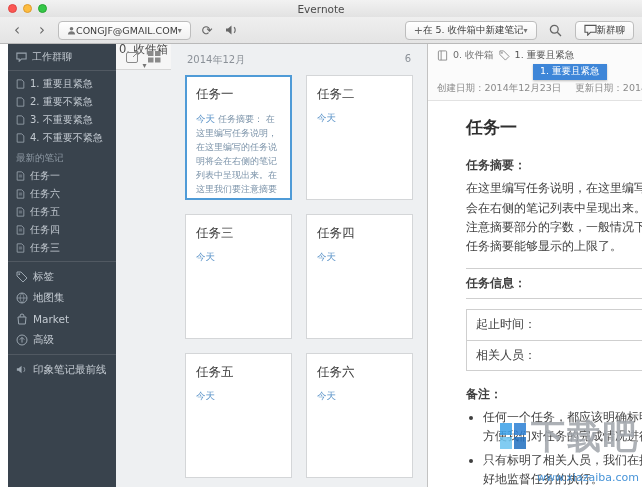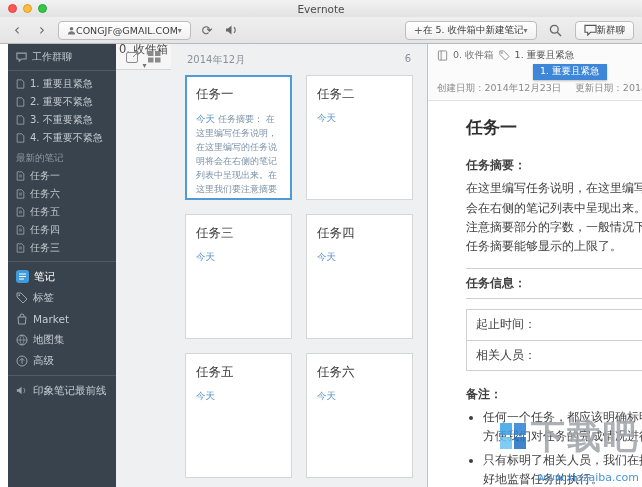--- a/index.html
+++ b/index.html
@@ -244,55 +244,46 @@
             <svg width="9" height="10" viewBox="0 0 10 12">
               <path d="M1 1h5.5L9 3.5V11H1z" fill="none" stroke="#9aa5af"></path>
               <path d="M3 5h4M3 7h4" stroke="#9aa5af" stroke-width=".8"></path>
             </svg>
           </span>
         <span class="lbl">任务三</span>
       </div>
 
       <div class="side-div"></div>
 
-      <div class="side-item nav-item nav-notes">
-        <span class="side-icon">
-            <svg width="13" height="13" viewBox="0 0 13 13">
-              <rect width="13" height="13" rx="3" fill="#3f9bdc"></rect>
-              <path d="M3 4h7M3 6.5h7M3 9h5" stroke="#fff" stroke-width="1"></path>
-            </svg>
-          </span>
-        <span class="lbl">笔记</span>
-      </div>
       <div class="side-item nav-item">
         <span class="side-icon">
             <svg width="12" height="12" viewBox="0 0 12 12">
               <path d="M1 5V1h4l6 6-4 4z" fill="none" stroke="#9aa5af"></path>
               <circle cx="3.2" cy="3.2" r=".9" fill="#9aa5af"></circle>
             </svg>
           </span>
         <span class="lbl">标签</span>
       </div>
       <div class="side-item nav-item">
         <span class="side-icon">
             <svg width="12" height="12" viewBox="0 0 12 12">
+              <circle cx="6" cy="6" r="5" fill="none" stroke="#9aa5af"></circle>
+              <path d="M1 6h10M6 1c2.5 3 2.5 7 0 10M6 1c-2.5 3-2.5 7 0 10" fill="none" stroke="#9aa5af" stroke-width=".7"></path>
+            </svg>
+          </span>
+        <span class="lbl">地图集</span>
+      </div>
+      <div class="side-item nav-item">
+        <span class="side-icon">
+            <svg width="12" height="12" viewBox="0 0 12 12">
               <path d="M2 4h8l-.7 7H2.7z" fill="none" stroke="#9aa5af"></path>
               <path d="M4 4V3a2 2 0 014 0v1" fill="none" stroke="#9aa5af"></path>
             </svg>
           </span>
         <span class="lbl">Market</span>
-      </div>
-      <div class="side-item nav-item">
-        <span class="side-icon">
-            <svg width="12" height="12" viewBox="0 0 12 12">
-              <circle cx="6" cy="6" r="5" fill="none" stroke="#9aa5af"></circle>
-              <path d="M1 6h10M6 1c2.5 3 2.5 7 0 10M6 1c-2.5 3-2.5 7 0 10" fill="none" stroke="#9aa5af" stroke-width=".7"></path>
-            </svg>
-          </span>
-        <span class="lbl">地图集</span>
       </div>
       <div class="side-item nav-item">
         <span class="side-icon">
             <svg width="12" height="12" viewBox="0 0 12 12">
               <circle cx="6" cy="6" r="5" fill="none" stroke="#9aa5af"></circle>
               <path d="M6 8.6V3.6M3.8 5.6L6 3.4l2.2 2.2" fill="none" stroke="#9aa5af"></path>
             </svg>
           </span>
         <span class="lbl">高级</span>
       </div>

